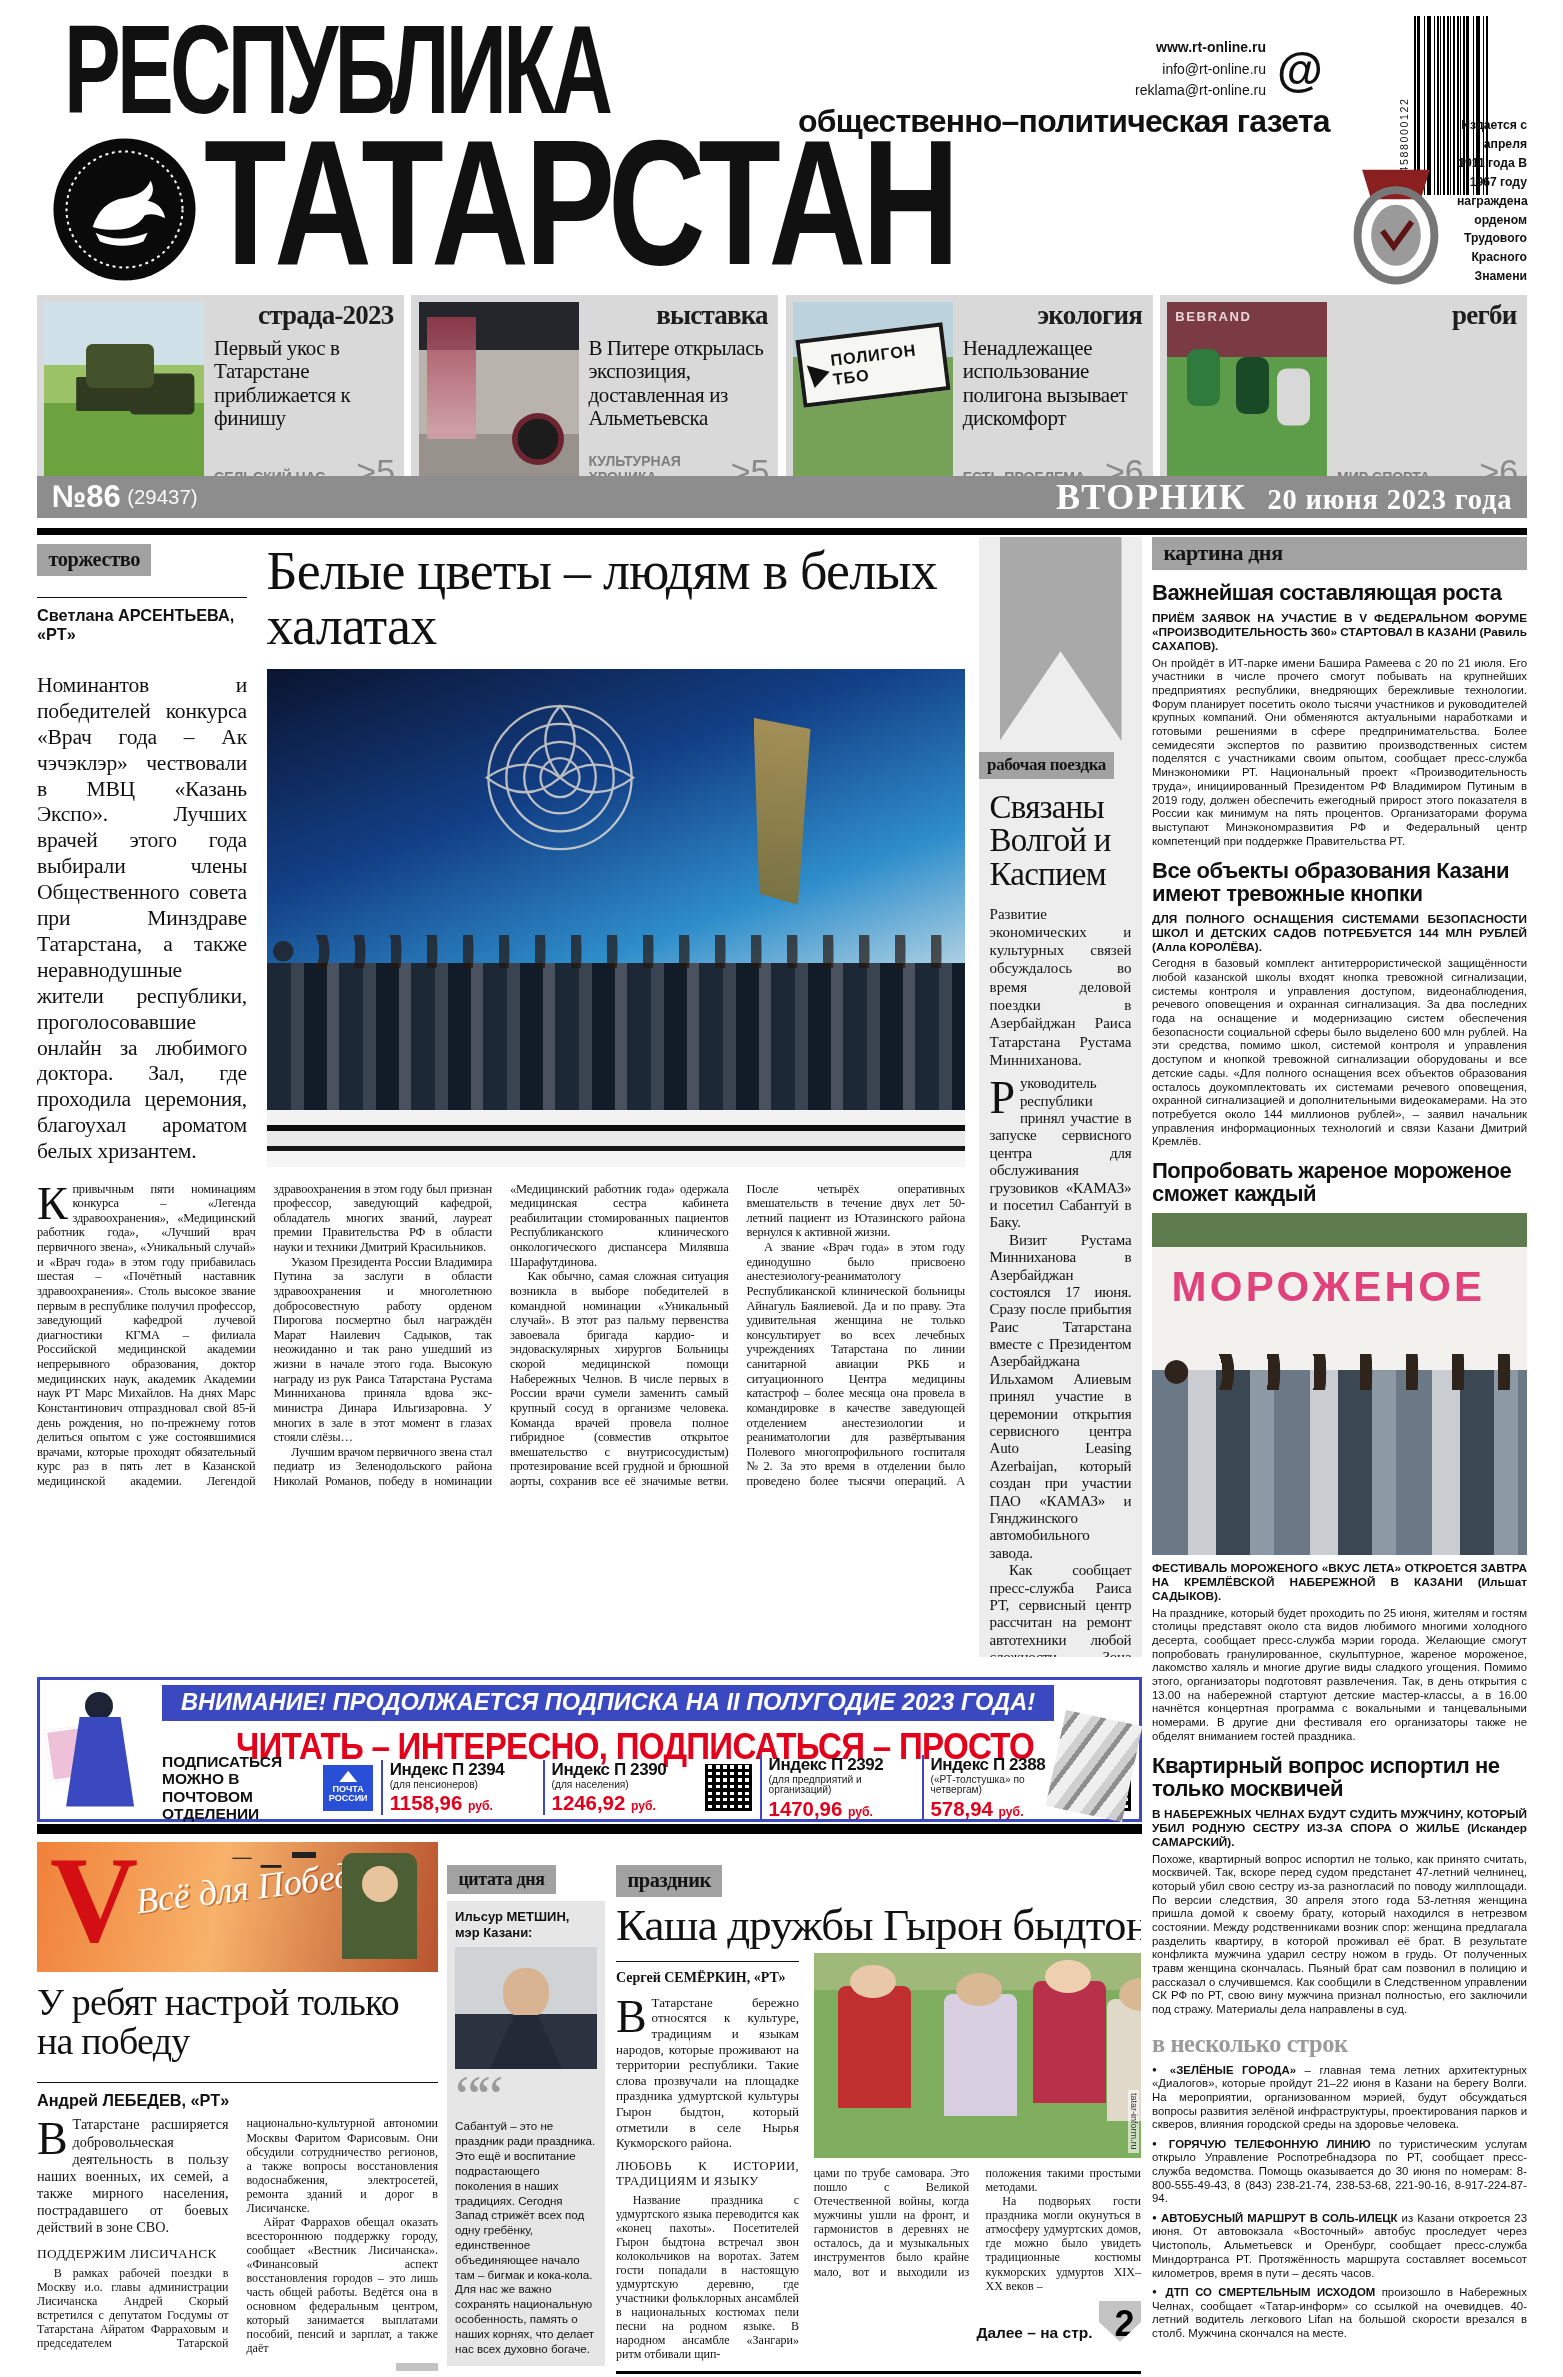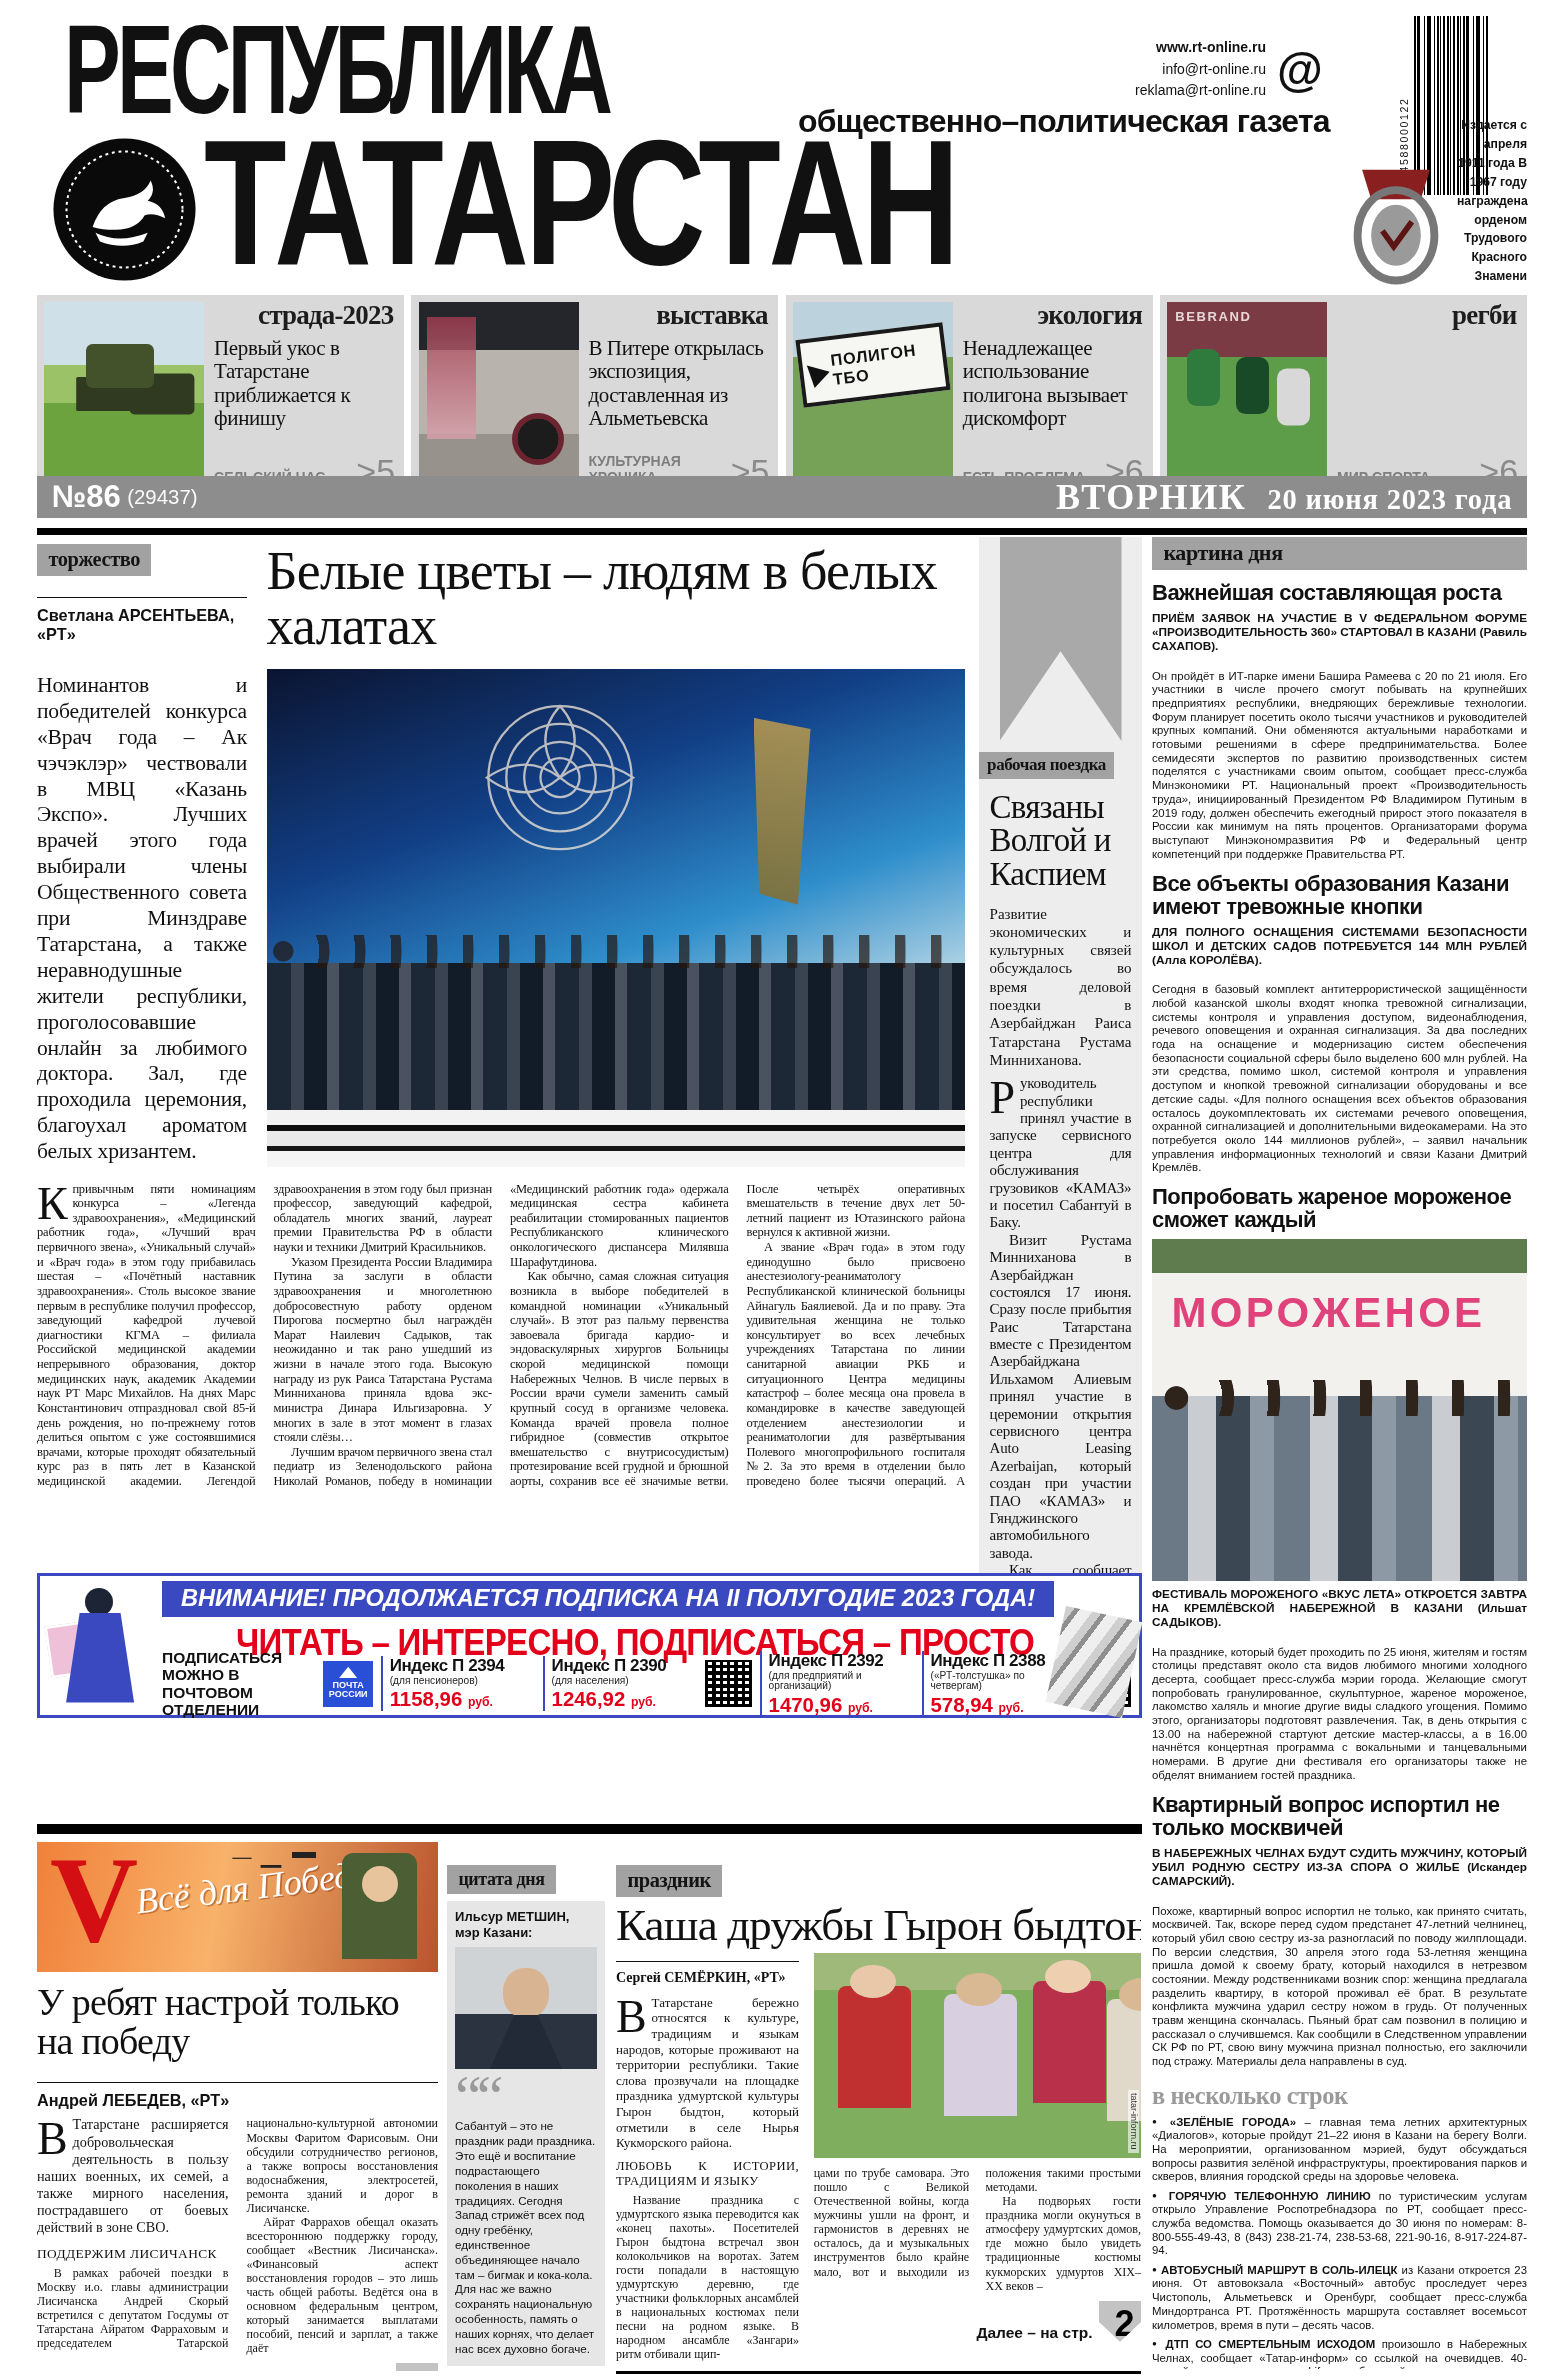--- a/index.html
+++ b/index.html
@@ -112,38 +112,38 @@
               clip-path:polygon(0 0,100% 0,100% 52%,50% 100%,0 52%); }
   .next .np { position:absolute; right:1.6px; bottom:-1.6px; font-weight:700; font-size:36px; line-height:1; color:#000; }
   .next .na .np { right:6.5px; bottom:0; }
 
   
   .daypic { position:absolute; left:1152px; top:537px; width:375px; height:1832px; overflow:hidden; }
   .daypic .rlabel { display:block; font-size:22px; }
   .dp-item { margin-top:11.4px; }
   .dp-item h2 { font-size:22px; line-height:1.04; font-weight:700; letter-spacing:-0.5px; margin-bottom:6.5px; }
   .dp-lead { font-weight:700; font-size:11.8px; line-height:1.2; text-align:justify; }
-  .dp-body { font-size:11.4px; line-height:1.2; text-align:justify; margin-top:16px; }
+  .dp-body { font-size:11.4px; line-height:1.2; text-align:justify; margin-top:3px; }
   .dp-photo { position:relative; width:445px; height:342px; margin:3.3px 0 6.5px; overflow:hidden;
               background:linear-gradient(180deg,#5f7c4e 0 10%,#f3f1ee 10% 46%,#9aa3ad 46% 100%); }
   .dp-photo .mor { position:absolute; left:19.5px; top:50px; color:#e0437b; font-weight:700; font-size:42px; letter-spacing:3.3px; }
   .dp-photo .cone { position:absolute; right:24.4px; top:41px; width:28px; height:47px; background:#f3b7cb;
                     clip-path:polygon(0 0,100% 0,50% 100%); }
   .dp-photo .people { position:absolute; left:0; bottom:0; width:100%; height:54%;
               background:repeating-linear-gradient(90deg,#6b7886 0 36px,#c9cdd2 36px 64px,#3c4754 64px 98px,#8d99a5 98px 122px); }
   .dp-photo .people::before { content:""; position:absolute; left:0; top:-16.3px; width:100%; height:36px;
               background:repeating-radial-gradient(circle at 24.4px 18px,#2e241c 0 11.4px,transparent 12.2px 46px); }
   .vcredit { position:absolute; right:1.6px; bottom:4.9px; writing-mode:vertical-rl; font-size:9px; color:#333; background:rgba(255,255,255,.6); padding:3.3px 0.8px;}
   .briefs-label { font-family:"Liberation Serif",serif; font-weight:700; font-size:24.4px; color:#9a9a9a; margin:13px 0 4.9px; letter-spacing:-0.4px;}
   .brief { font-size:11.4px; line-height:1.2; text-align:justify; margin-top:5.7px; }
   .brief .bl { font-weight:700; }
   .brief::before { content:"●  "; font-size:8.1px; vertical-align:1.6px; }
 
   
-  .banner { position:absolute; left:37px; top:1573px; width:1105px; height:145px; border:3.3px solid #3b49c1; background:#fff; }
+  .banner { position:absolute; left:37px; top:1677px; width:1105px; height:145px; border:3.3px solid #3b49c1; background:#fff; }
   .bn-strip { position:absolute; left:122px; right:85px; top:4.9px; height:36px; background:#3b49c1;
               color:#fff; font-weight:700; font-size:23.6px; display:flex; align-items:center; justify-content:center;
               font-style:italic; letter-spacing:0; white-space:nowrap; }
   .bn-red { position:absolute; left:163px; top:46px; right:114px; text-align:center; color:#e3001b;
             font-weight:700; font-size:36px; letter-spacing:-0.8px; transform:scaleX(.92); white-space:nowrap; }
   .bn-row { position:absolute; left:122px; right:8.1px; bottom:6.5px; height:50px; display:flex; align-items:center; gap:8.1px; }
   .bn-sub { width:160px; font-weight:700; font-size:15.5px; line-height:1.1; }
   .post { width:52px; height:46px; background:#2a4fd7; color:#fff; font-weight:700; font-size:9px; line-height:1.1;
           display:flex; flex-direction:column; align-items:center; justify-content:center; text-align:center; gap:2.4px;}
   .post .pe { width:18px; height:11.4px; background:#fff; clip-path:polygon(0 100%,50% 0,100% 100%); }

